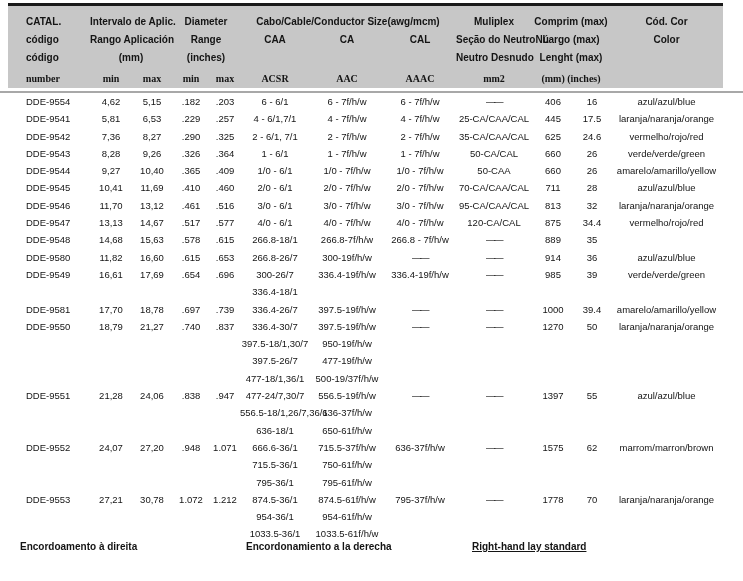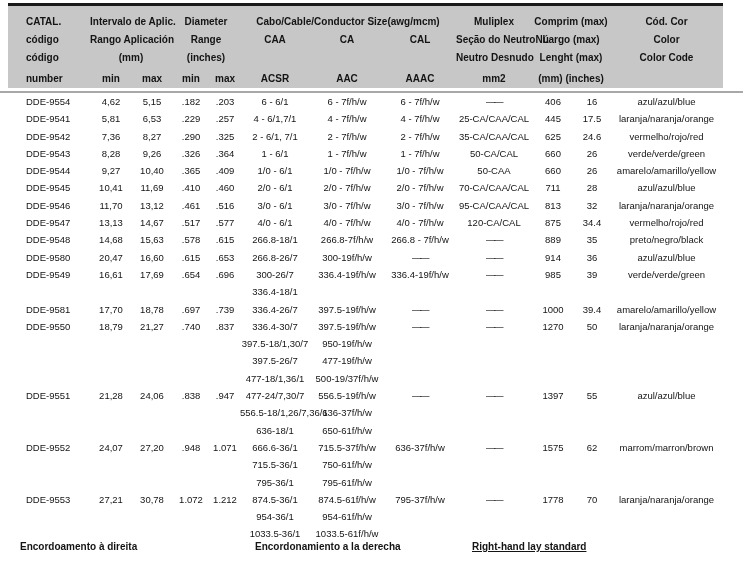--- a/index.html
+++ b/index.html
@@ -18,40 +18,40 @@
   .thead{
     position:absolute;left:8px;top:3px;width:715px;height:85px;
     background:#c7c7c7;border-top:3px solid #1a1a1a;box-sizing:border-box;
     padding-top:7px;font-size:10px;font-weight:700;
   }
   .thead .grid{row-gap:0;}
   .hc{text-align:center;line-height:18px;height:18px;white-space:nowrap;}
   .hl{text-align:left;padding-left:18px;}
   .sp2{grid-column:span 2;}
   .sp3{grid-column:span 3;}
-  .r4{margin-top:3px;}
+  .r4{margin-top:3px;font-family:Liberation Serif, serif;}
   .header-rule{
     position:absolute;left:0;top:91px;width:743px;height:1.5px;background:#a8a8a8;
   }
   
   .tbody{
     position:absolute;left:8px;top:93px;width:715px;
     font-size:9.5px;font-weight:400;
   }
   .row{align-items:start;}
   .cell{text-align:center;}
   .cell .line{height:17.3px;line-height:17.3px;white-space:nowrap;}
   .c-code{text-align:left;padding-left:18px;}
   .dash{letter-spacing:-1.5px;}
   
   .tfoot{position:absolute;top:541px;left:0;width:600px;height:20px;
     font-size:10px;font-weight:700;}
   .tfoot span{position:absolute;top:0;white-space:nowrap;}
   .f1{left:20px;}
-  .f2{left:255px;}
+  .f2{left:246px;}
   .f3{left:472px;text-decoration:underline;}
 </style>
 </head>
 <body>
 
 <div class="sheet">
 
   <div class="thead">
     <div class="grid">
       <div class="hc hl">CATAL.</div>
@@ -75,21 +75,20 @@
     </div>
     <div class="grid">
       <div class="hc hl">código</div>
       <div class="hc sp2">(mm)</div>
       <div class="hc sp2">(inches)</div>
       <div class="hc"></div>
         <div class="hc"></div>
         <div class="hc"></div>
       <div class="hc">Neutro Desnudo</div>
       <div class="hc sp2">Lenght (max)</div>
-      <div class="hc">Color Code</div>
     </div>
     <div class="grid r4">
       <div class="hc hl">number</div>
       <div class="hc">min</div>
       <div class="hc">max</div>
       <div class="hc">min</div>
       <div class="hc">max</div>
       <div class="hc">ACSR</div>
       <div class="hc">AAC</div>
       <div class="hc">AAAC</div>
@@ -433,30 +432,27 @@
         </div>
         <div class="cell">
           <div class="line dash">——</div>
         </div>
         <div class="cell">
           <div class="line">889</div>
         </div>
         <div class="cell">
           <div class="line">35</div>
         </div>
-        <div class="cell">
-          <div class="line">preto/negro/black</div>
-        </div>
       </div>
       <div class="grid row">
         <div class="cell c-code">
           <div class="line">DDE-9580</div>
         </div>
         <div class="cell">
-          <div class="line">20,47</div>
+          <div class="line">11,82</div>
         </div>
         <div class="cell">
           <div class="line">16,60</div>
         </div>
         <div class="cell">
           <div class="line">.615</div>
         </div>
         <div class="cell">
           <div class="line">.653</div>
         </div>

